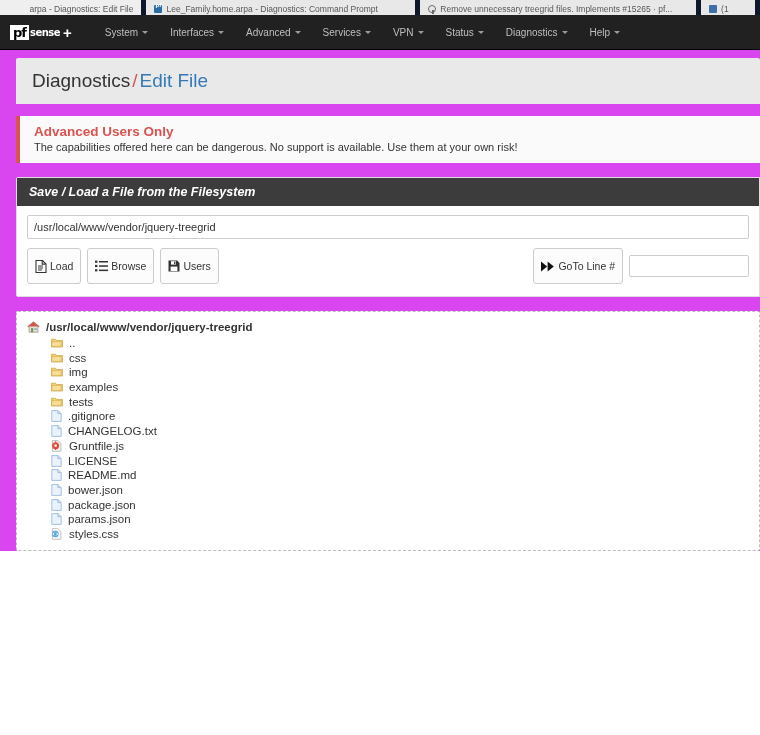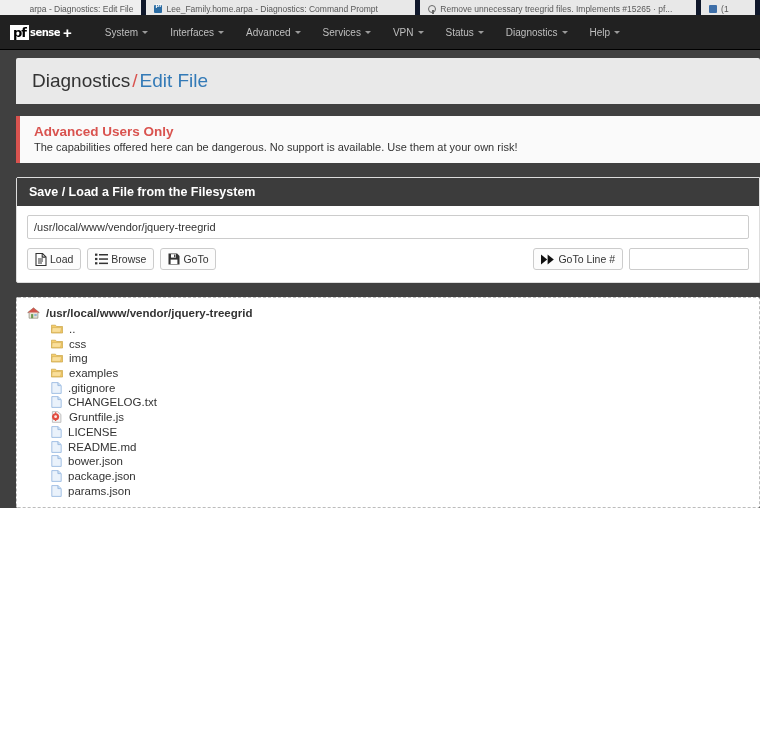--- a/index.html
+++ b/index.html
@@ -114,21 +114,21 @@
   }
   .caret {
     width: 0; height: 0;
     border-left: 3.5px solid transparent;
     border-right: 3.5px solid transparent;
     border-top: 3.5px solid #9a9a9a;
     display: inline-block;
   }
 
   
-  .page { padding: 0; background: #404040; }
+  .page { padding: 0; background: #d946ef; }
 
   .breadcrumb-wrap {
     padding: 8px 16px 0 16px;
   }
   .breadcrumb {
     background: #e9e9e9;
     padding: 12px 16px;
     font-size: 19px;
     color: #333;
     border-radius: 2px 2px 0 0;
@@ -158,20 +158,21 @@
     border: 1px solid #ddd;
     border-radius: 2px 0 0 2px;
     background: #fff;
   }
   .panel-heading {
     background: #3c3c3c;
     color: #fff;
     font-size: 12.5px;
     font-weight: bold;
     padding: 7px 12px;
+    font-style: italic;
   }
   .panel-body { padding: 9px 10px 12px 10px; }
 
   .path-input {
     width: 100%;
     border: 1px solid #ccc;
     border-radius: 2px;
     padding: 4px 6px;
     font-size: 11px;
     color: #333;
@@ -186,21 +187,21 @@
     margin-top: 9px;
     gap: 6px;
   }
   .btn {
     display: inline-flex;
     align-items: center;
     gap: 3px;
     background: #fcfcfc;
     border: 1px solid #cccccc;
     border-radius: 3px;
-    padding: 3px 7px;
+    padding: 17px 7px;
     font-size: 10.5px;
     color: #333;
     cursor: pointer;
     height: 22px;
     white-space: nowrap;
   }
   .spacer { flex: 1 1 auto; }
   .line-input {
     border: 1px solid #ccc;
     border-radius: 2px;
@@ -345,21 +346,21 @@
 
         <button class="btn">
           <span class="ic">
             <svg width="12" height="12" viewBox="0 0 12 12">
               <path d="M0.5 0.5h8.6L11.5 3v8.5H0.5z" fill="#333"></path>
               <rect x="3" y="1.2" width="5" height="3.4" fill="#fff"></rect>
               <rect x="6.1" y="1.6" width="1.3" height="2.6" fill="#333"></rect>
               <rect x="2.6" y="6.6" width="6.8" height="4.4" fill="#fff"></rect>
             </svg>
           </span>
-          <span>GoTo</span>
+          <span>Users</span>
         </button>
 
         <div class="spacer"></div>
 
         <button class="btn">
           <span class="ic">
             <svg width="14" height="11" viewBox="0 0 14 11">
               <path d="M0 0.6 L6.2 5.5 L0 10.4 Z" fill="#111"></path>
               <path d="M6.6 0.6 L12.8 5.5 L6.6 10.4 Z" fill="#111"></path>
             </svg>
@@ -420,20 +421,29 @@
       <span class="ic">
         <svg width="12" height="10" viewBox="0 0 12 10">
           <path d="M0.4 1.2h4.1l1.1 1.3h6V9H0.4z" fill="#f6cd6b" stroke="#c9a243" stroke-width="0.7"></path>
           <path d="M1.2 3.6h9.4L9.6 8.4H0.6z" fill="#fadf9a" stroke="#c9a243" stroke-width="0.5"></path>
         </svg>
       </span>
       <span class="fname">examples</span>
     </div>
 
 
+    <div class="frow child">
+      <span class="ic">
+        <svg width="12" height="10" viewBox="0 0 12 10">
+          <path d="M0.4 1.2h4.1l1.1 1.3h6V9H0.4z" fill="#f6cd6b" stroke="#c9a243" stroke-width="0.7"></path>
+          <path d="M1.2 3.6h9.4L9.6 8.4H0.6z" fill="#fadf9a" stroke="#c9a243" stroke-width="0.5"></path>
+        </svg>
+      </span>
+      <span class="fname">tests</span>
+    </div>
 
     <div class="frow child">
       <span class="ic">
         <svg width="11" height="12" viewBox="0 0 11 12">
           <path d="M0.8 0.6h6.2L10.2 3.5v7.9H0.8z" fill="#eaf2fb" stroke="#8fb3dd" stroke-width="0.8"></path>
           <path d="M6.9 0.8v2.8h2.9" fill="#cddff2" stroke="#8fb3dd" stroke-width="0.8"></path>
         </svg>
       </span>
       <span class="fname">.gitignore</span>
     </div>
@@ -504,16 +514,26 @@
     <div class="frow child">
       <span class="ic">
         <svg width="11" height="12" viewBox="0 0 11 12">
           <path d="M0.8 0.6h6.2L10.2 3.5v7.9H0.8z" fill="#eaf2fb" stroke="#8fb3dd" stroke-width="0.8"></path>
           <path d="M6.9 0.8v2.8h2.9" fill="#cddff2" stroke="#8fb3dd" stroke-width="0.8"></path>
         </svg>
       </span>
       <span class="fname">params.json</span>
     </div>
 
+    <div class="frow child">
+      <span class="ic">
+        <svg width="12" height="12" viewBox="0 0 12 12">
+          <path d="M1.4 0.6h5.2L9.9 3.4v7.9H1.4z" fill="#f7f7f7" stroke="#b8b8b8" stroke-width="0.8"></path>
+          <circle cx="4.3" cy="6.0" r="3.3" fill="#5aa6e0"></circle>
+          <path d="M3.3 4.6 L1.9 6.0 L3.3 7.4 M5.3 4.6 L6.7 6.0 L5.3 7.4" fill="none" stroke="#ffffff" stroke-width="1"></path>
+        </svg>
+      </span>
+      <span class="fname">styles.css</span>
+    </div>
 
 
   </div>
 </div>
 
 </body></html>

